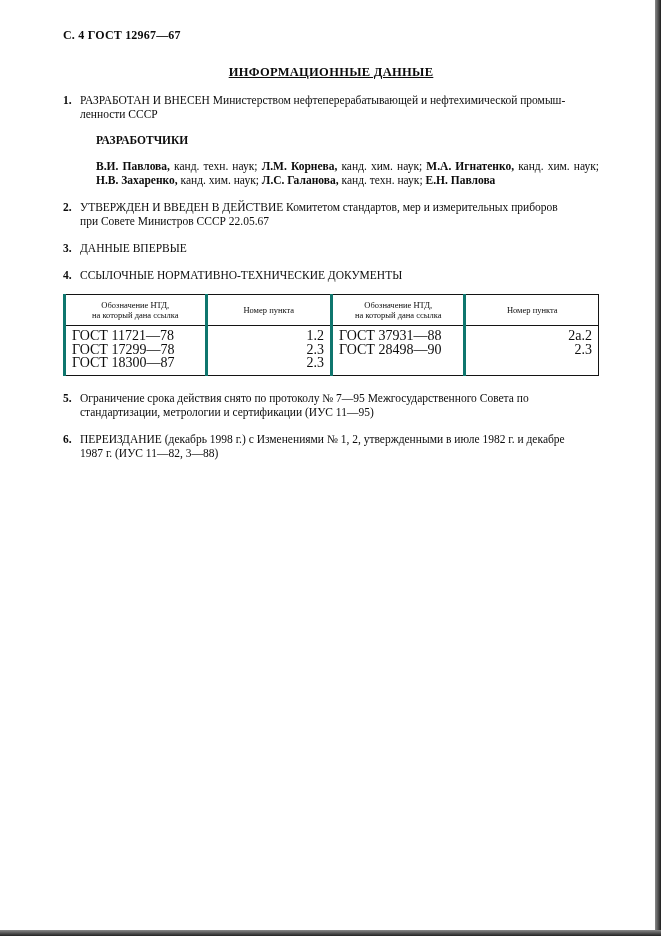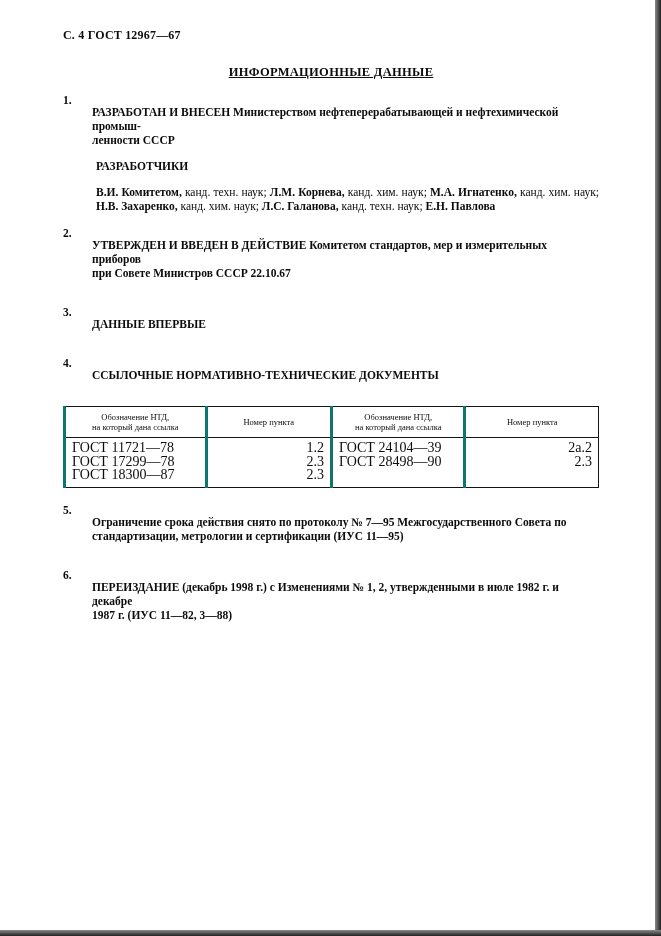--- a/index.html
+++ b/index.html
@@ -27,21 +27,21 @@
   }
   .items { margin-top: 6px; }
   .item {
     display: flex;
     margin-top: 13px;
     font-size: 11.5px;
     line-height: 14px;
   }
   .item .num { width: 17px; flex-shrink: 0; font-weight: bold; }
   .item .body { flex: 1; min-width: 0; }
-  .item-text { margin: 12px; font-weight: bold; white-space: pre-line; }
+  .item-text { margin: 0; font-weight: normal; white-space: pre-line; }
   .subheading { margin: 12px 0 0 16px; font-weight: bold; }
   .developers {
     margin: 13px 0 0 16px;
     text-align: justify;
     line-height: 13.5px;
     font-weight: normal;
   }
   .developers b { font-weight: bold; }
   .ref-table {
     width: 100%;
@@ -98,29 +98,29 @@
   <div class="doc-title">ИНФОРМАЦИОННЫЕ ДАННЫЕ</div>
 
   <div class="items">
 
     <div class="item">
       <span class="num">1.</span>
       <div class="body">
         <p class="item-text">РАЗРАБОТАН И ВНЕСЕН Министерством нефтеперерабатывающей и нефтехимической промыш-
 ленности СССР</p>
         <p class="subheading">РАЗРАБОТЧИКИ</p>
-        <p class="developers"><b>В.И. Комитетом,</b><span> канд. техн. наук; </span><b>Л.М. Корнева,</b><span> канд. хим. наук; </span><b>М.А. Игнатенко,</b><span> канд. хим. наук; </span><b>Н.В. Захаренко,</b><span> канд. хим. наук; </span><b>Л.С. Галанова,</b><span> канд. техн. наук; </span><b>Е.Н. Павлова</b><span></span></p>
+        <p class="developers"><b>В.И. Павлова,</b><span> канд. техн. наук; </span><b>Л.М. Корнева,</b><span> канд. хим. наук; </span><b>М.А. Игнатенко,</b><span> канд. хим. наук; </span><b>Н.В. Захаренко,</b><span> канд. хим. наук; </span><b>Л.С. Галанова,</b><span> канд. техн. наук; </span><b>Е.Н. Павлова</b><span></span></p>
       </div>
     </div>
 
     <div class="item">
       <span class="num">2.</span>
       <div class="body">
         <p class="item-text">УТВЕРЖДЕН И ВВЕДЕН В ДЕЙСТВИЕ Комитетом стандартов, мер и измерительных приборов
-при Совете Министров СССР 22.10.67</p>
+при Совете Министров СССР 22.05.67</p>
       </div>
     </div>
 
     <div class="item">
       <span class="num">3.</span>
       <div class="body">
         <p class="item-text">ДАННЫЕ ВПЕРВЫЕ</p>
       </div>
     </div>
 
@@ -139,21 +139,21 @@
           <th class="col-2">Номер пункта</th>
           <th class="col-3">Обозначение НТД,
 на который дана ссылка</th>
           <th class="col-4">Номер пункта</th>
         </tr>
       </thead>
       <tbody>
         <tr>
           <td>ГОСТ 11721—78</td>
           <td class="c-center">1.2</td>
-          <td>ГОСТ 24104—39</td>
+          <td>ГОСТ 37931—88</td>
           <td class="c-center">2а.2</td>
         </tr>
         <tr>
           <td>ГОСТ 17299—78</td>
           <td class="c-center">2.3</td>
           <td>ГОСТ 28498—90</td>
           <td class="c-center">2.3</td>
         </tr>
         <tr>
           <td>ГОСТ 18300—87</td>

